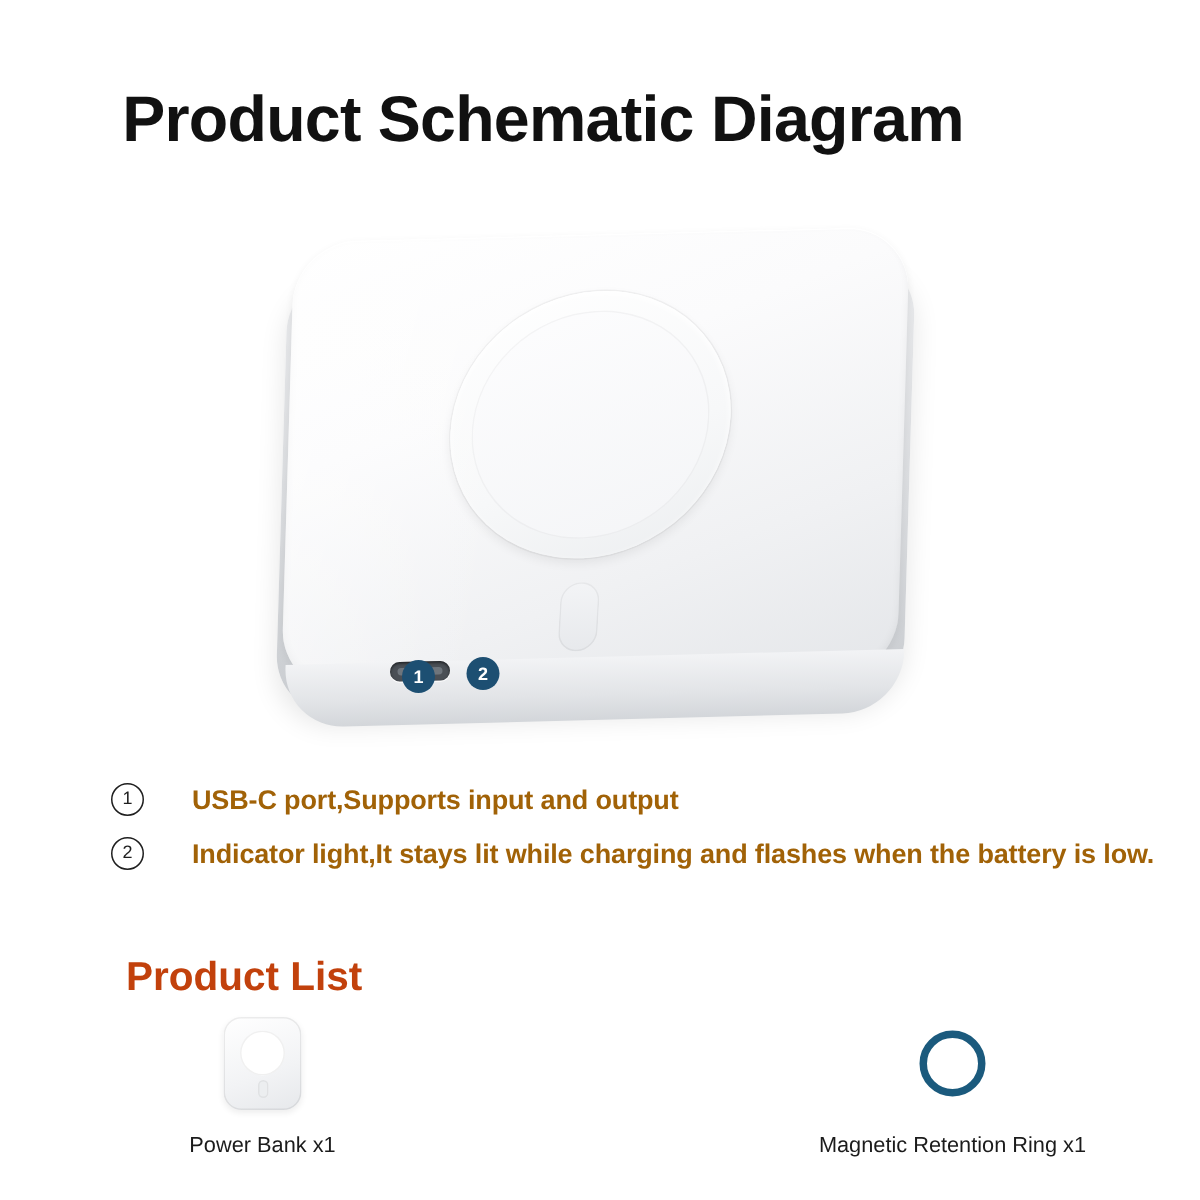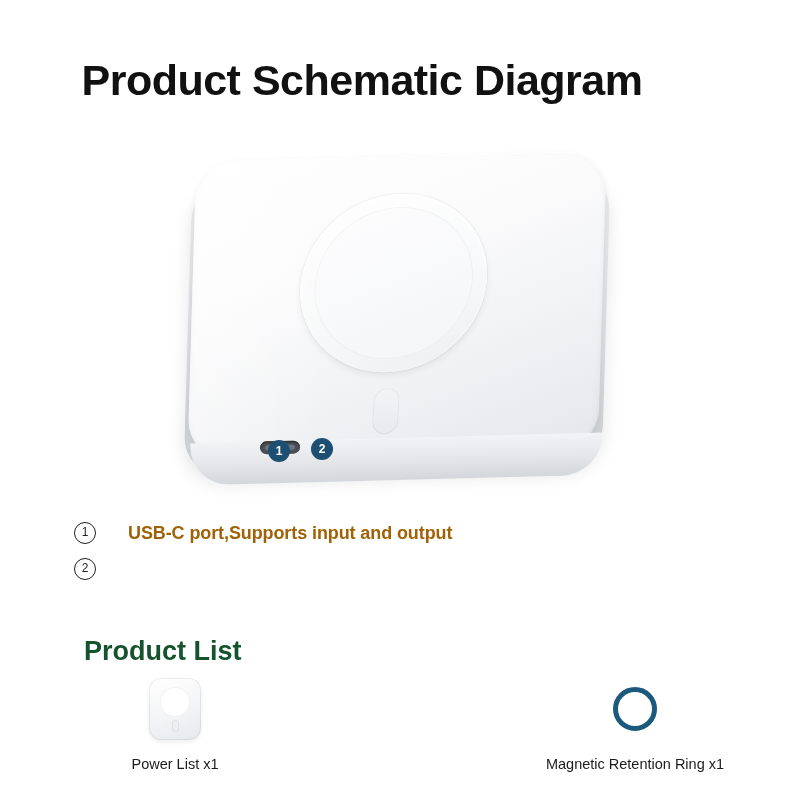--- a/index.html
+++ b/index.html
@@ -223,21 +223,21 @@
     margin-left: 20px;
   }
 
   
   .product-list-title {
     position: absolute;
     left: 84px;
     top: 636px;
     font-size: 27px;
     font-weight: bold;
-    color: #14532d;
+    color: #c2410c;
   }
   .products {
     position: absolute;
     left: 60px;
     top: 676px;
     width: 690px;
     display: flex;
     justify-content: space-between;
   }
   .product {
@@ -323,35 +323,36 @@
 <div class="callout callout-1">1</div>
 <div class="callout callout-2">2</div>
 
 <div class="legend">
   <div class="legend-row">
     <div class="legend-num">1</div>
     <div class="legend-text">USB-C port,Supports input and output</div>
   </div>
   <div class="legend-row">
     <div class="legend-num">2</div>
+    <div class="legend-text">Indicator light,It stays lit while charging and flashes when the battery is low.</div>
   </div>
 </div>
 
 <div class="product-list-title">Product List</div>
 
 <div class="products">
 
   <div class="product">
     <div class="product-art">
       <div class="mini-bank">
         <div class="mini-bank-ring"></div>
         <div class="mini-bank-pill"></div>
       </div>
     </div>
-    <div class="product-label">Power List x1</div>
+    <div class="product-label">Power Bank x1</div>
   </div>
 
   <div class="product">
     <div class="product-art">
       <div class="mag-ring-art"></div>
     </div>
     <div class="product-label">Magnetic Retention Ring x1</div>
   </div>
 
 

